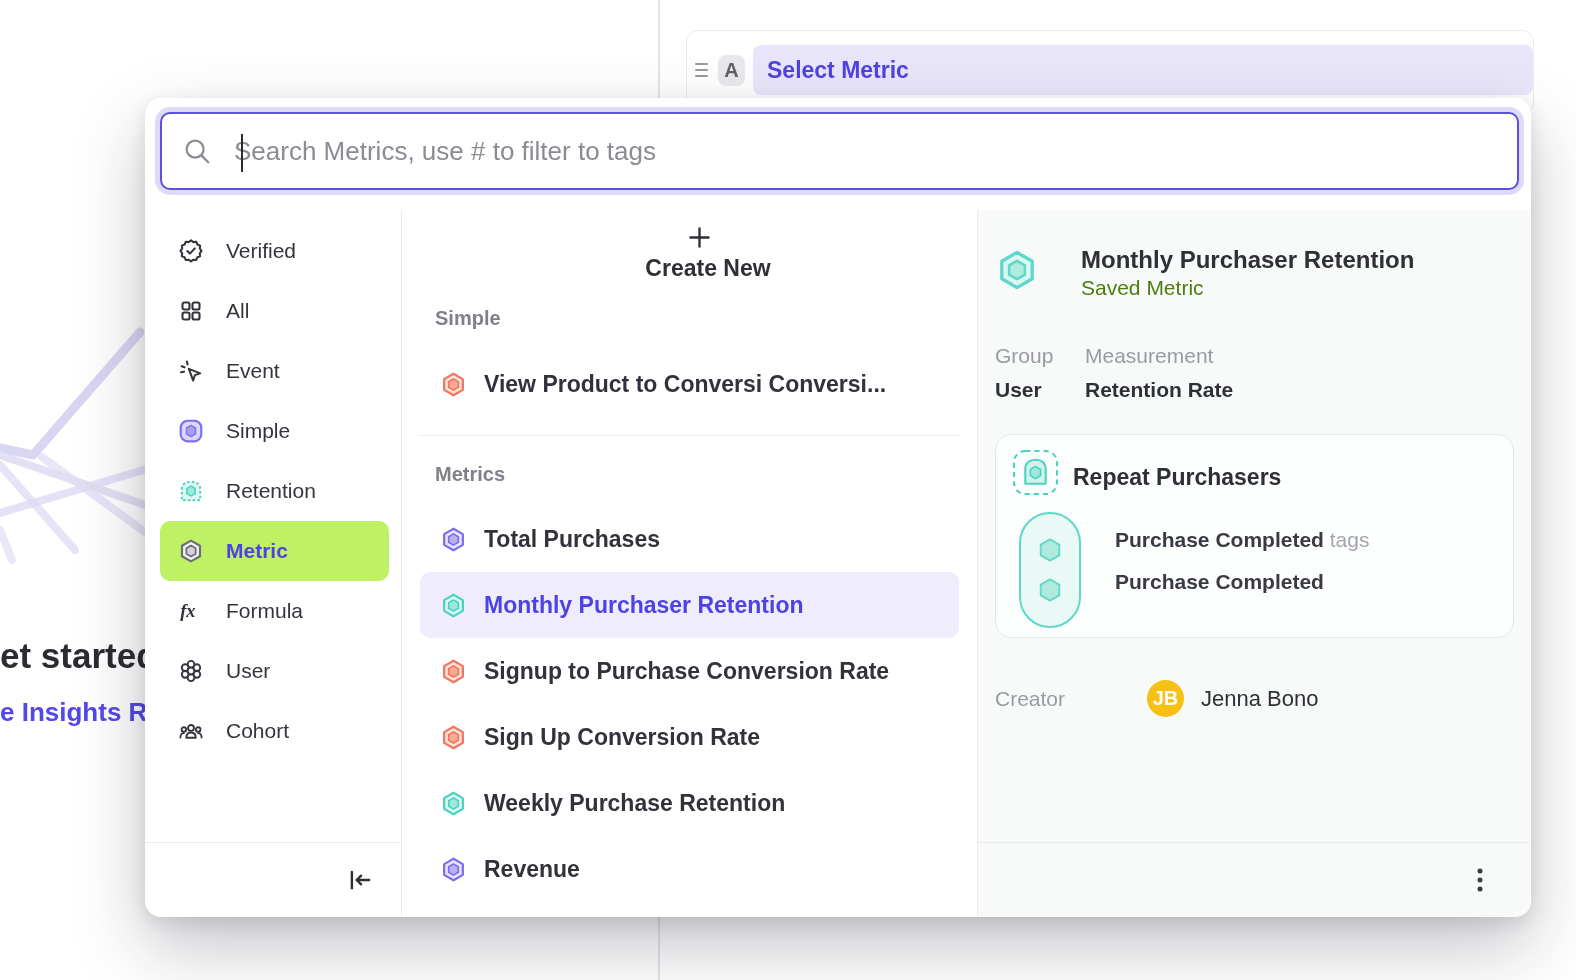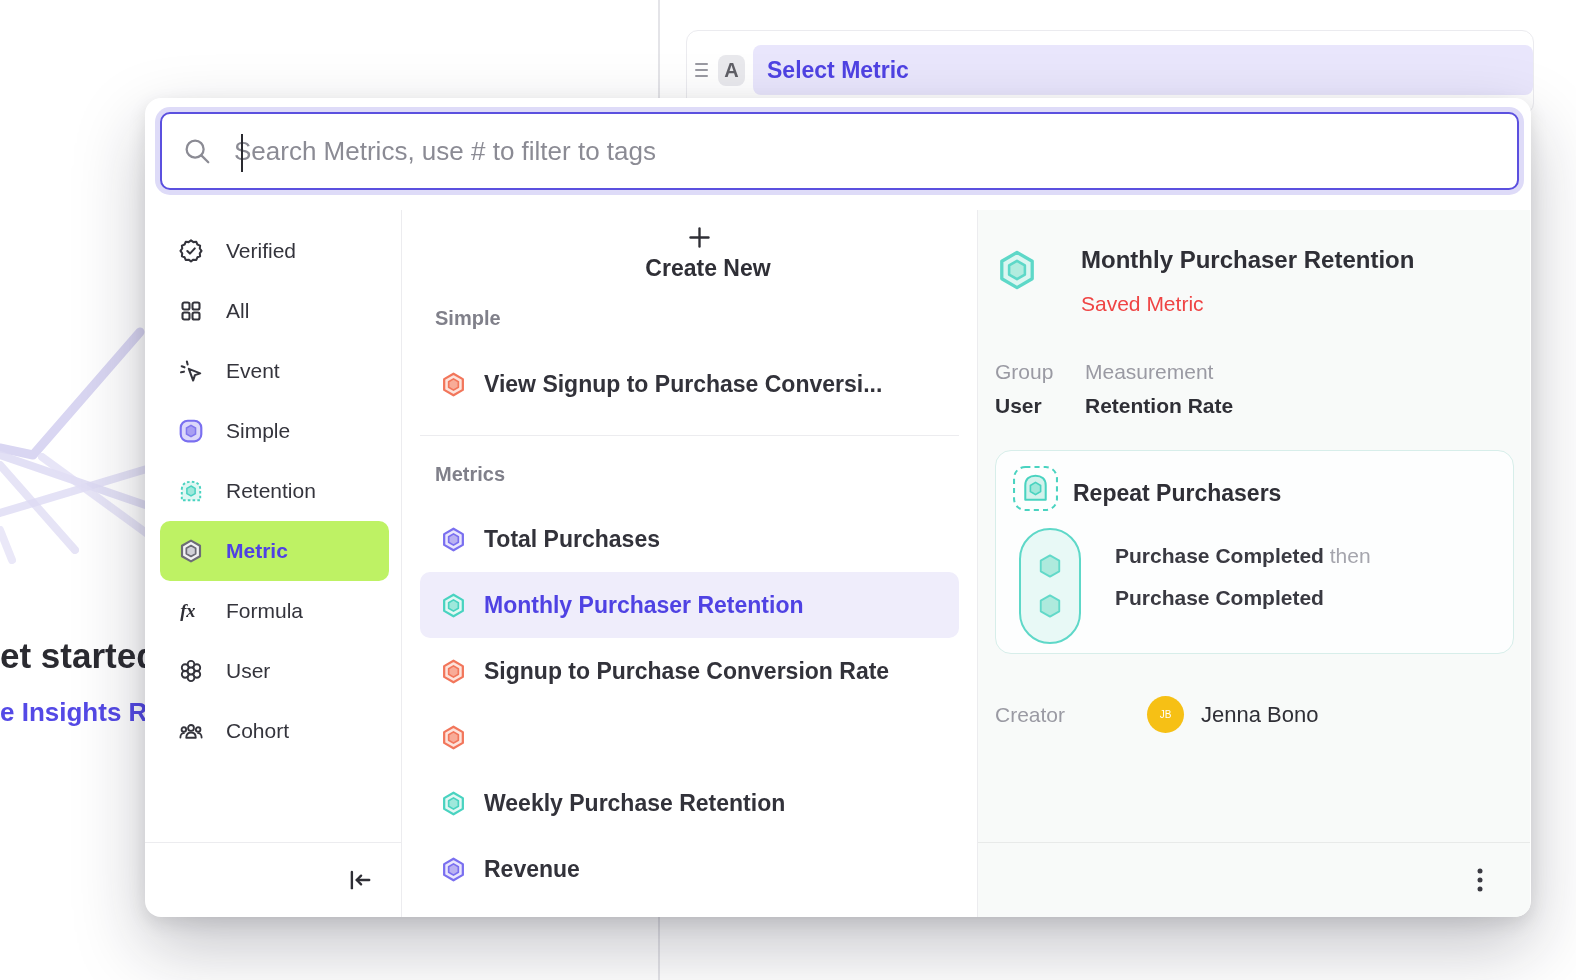--- a/index.html
+++ b/index.html
@@ -67,38 +67,38 @@
   .mid-divider { height:1px; background:#ececef; margin:21px 18px 0 18px; }
   .metric-list { margin-top:20px; }
 
   
   .detail { width:552px; background:#f8faf9; display:flex; flex-direction:column; }
   .d-scroll { flex:1; padding:36px 16px 0 17px; }
   .d-head { display:flex; }
   .d-head .d-hex { width:44px; height:44px; margin-top:2px; }
   .d-head .d-txt { margin-left:42px; }
   .d-title { font-size:24px; font-weight:700; color:#2f2f36; }
-  .d-sub { margin-top:18px; font-size:21px; color:#ef4444; }
+  .d-sub { margin-top:2px; font-size:21px; color:#4d7c0f; }
   .d-grid { display:grid; grid-template-columns:90px auto; margin-top:44px; row-gap:10px; }
   .d-label { font-size:21px; color:#9a9aa3; }
   .d-value { font-size:21px; font-weight:700; color:#2f2f36; }
   .d-card { margin-top:32px; background:#fdfefe; border:1.5px solid #d7eeea; border-radius:16px; height:204px; padding:14px 16px; }
   .dc-head { display:flex; align-items:center; }
   .dc-title { margin-left:14px; font-size:23px; font-weight:700; color:#2f2f36;margin-top:6px; }
   .dc-body { display:flex; margin-top:12px; }
   .dc-capsule { width:62px; height:116px; margin-left:7px; background:#e8f9f6; border:2px solid #5ed8c8;
     border-radius:40px; display:flex; flex-direction:column; align-items:center; justify-content:center; gap:10px; }
   .dc-steps { margin-left:34px; margin-top:16px; }
   .dc-steps .line { font-size:21px; font-weight:700; color:#3a3a42; }
   .dc-steps .line + .line { margin-top:18px; }
   .dc-steps .then { font-weight:400; color:#a5a5ad; }
   .d-creator { display:flex; align-items:center; margin-top:42px; }
   .d-creator .d-label { flex:0 0 152px; }
   .avatar { width:37px; height:37px; border-radius:50%; background:#f6c015; color:#fff;
-    font-size:10px; font-weight:400; display:flex; align-items:center; justify-content:center; }
+    font-size:20px; font-weight:700; display:flex; align-items:center; justify-content:center; }
   .d-name { margin-left:17px; font-size:22px; font-weight:500; color:#2f2f36; }
   .d-footer { height:75px; border-top:1px solid #e8eae9; display:flex; align-items:center; justify-content:flex-end; padding-right:38px; }
   .kebab { cursor:pointer; display:flex; }
 </style>
 </head>
 <body>
 
 <div class="canvas">
 
   <div class="bg-vline"></div>
@@ -257,21 +257,21 @@
 
         <div class="sec-label">Simple</div>
 
         <div class="mrow">
           <span class="ic">
             <svg width="27" height="27" viewBox="0 0 24 24">
               <path d="M12 2.4 L20.3 7.2 L20.3 16.8 L12 21.6 L3.7 16.8 L3.7 7.2 Z" fill="#fde3db" stroke="#f2765b" stroke-width="2" stroke-linejoin="round"></path>
               <path d="M12 7 L16.3 9.5 L16.3 14.5 L12 17 L7.7 14.5 L7.7 9.5 Z" fill="#f8ab97" stroke="#f2765b" stroke-width="1.5" stroke-linejoin="round"></path>
             </svg>
             </span>
-          <span class="lbl">View Signup to Purchase Conversi...</span>
+          <span class="lbl">View Product to Conversi Conversi...</span>
         </div>
 
         <div class="mid-divider"></div>
 
         <div class="sec-label" style="margin-top:27px;">Metrics</div>
 
         <div class="metric-list">
           <div class="mrow metric">
             <span class="ic">
               <svg width="27" height="27" viewBox="0 0 24 24">
@@ -299,20 +299,21 @@
               </span>
             <span class="lbl">Signup to Purchase Conversion Rate</span>
           </div>
           <div class="mrow metric">
             <span class="ic">
               <svg width="27" height="27" viewBox="0 0 24 24">
                 <path d="M12 2.4 L20.3 7.2 L20.3 16.8 L12 21.6 L3.7 16.8 L3.7 7.2 Z" fill="#fde3db" stroke="#f2765b" stroke-width="2" stroke-linejoin="round"></path>
                 <path d="M12 7 L16.3 9.5 L16.3 14.5 L12 17 L7.7 14.5 L7.7 9.5 Z" fill="#f8ab97" stroke="#f2765b" stroke-width="1.5" stroke-linejoin="round"></path>
               </svg>
               </span>
+            <span class="lbl">Sign Up Conversion Rate</span>
           </div>
           <div class="mrow metric">
             <span class="ic">
               <svg width="27" height="27" viewBox="0 0 24 24">
                 <path d="M12 2.4 L20.3 7.2 L20.3 16.8 L12 21.6 L3.7 16.8 L3.7 7.2 Z" fill="#e2f8f4" stroke="#49d3c0" stroke-width="2" stroke-linejoin="round"></path>
                 <path d="M12 7 L16.3 9.5 L16.3 14.5 L12 17 L7.7 14.5 L7.7 9.5 Z" fill="#9fe8db" stroke="#49d3c0" stroke-width="1.5" stroke-linejoin="round"></path>
               </svg>
               </span>
             <span class="lbl">Weekly Purchase Retention</span>
           </div>
@@ -362,21 +363,21 @@
             <div class="dc-body">
               <div class="dc-capsule">
                 <svg width="30" height="30" viewBox="0 0 24 24">
                   <path d="M12 3.5 L19.4 7.75 L19.4 16.25 L12 20.5 L4.6 16.25 L4.6 7.75 Z" fill="#aeeadd" stroke="#62d9c9" stroke-width="1.5" stroke-linejoin="round"></path>
                 </svg>
                 <svg width="30" height="30" viewBox="0 0 24 24">
                   <path d="M12 3.5 L19.4 7.75 L19.4 16.25 L12 20.5 L4.6 16.25 L4.6 7.75 Z" fill="#aeeadd" stroke="#62d9c9" stroke-width="1.5" stroke-linejoin="round"></path>
                 </svg>
               </div>
               <div class="dc-steps">
-                <div class="line"><b>Purchase Completed</b> <span class="then">then</span></div>
+                <div class="line"><b>Purchase Completed</b> <span class="then">tags</span></div>
                 <div class="line"><b>Purchase Completed</b></div>
               </div>
             </div>
           </div>
 
           <div class="d-creator">
             <span class="d-label">Creator</span>
             <span class="avatar">JB</span>
             <span class="d-name">Jenna Bono</span>
           </div>

